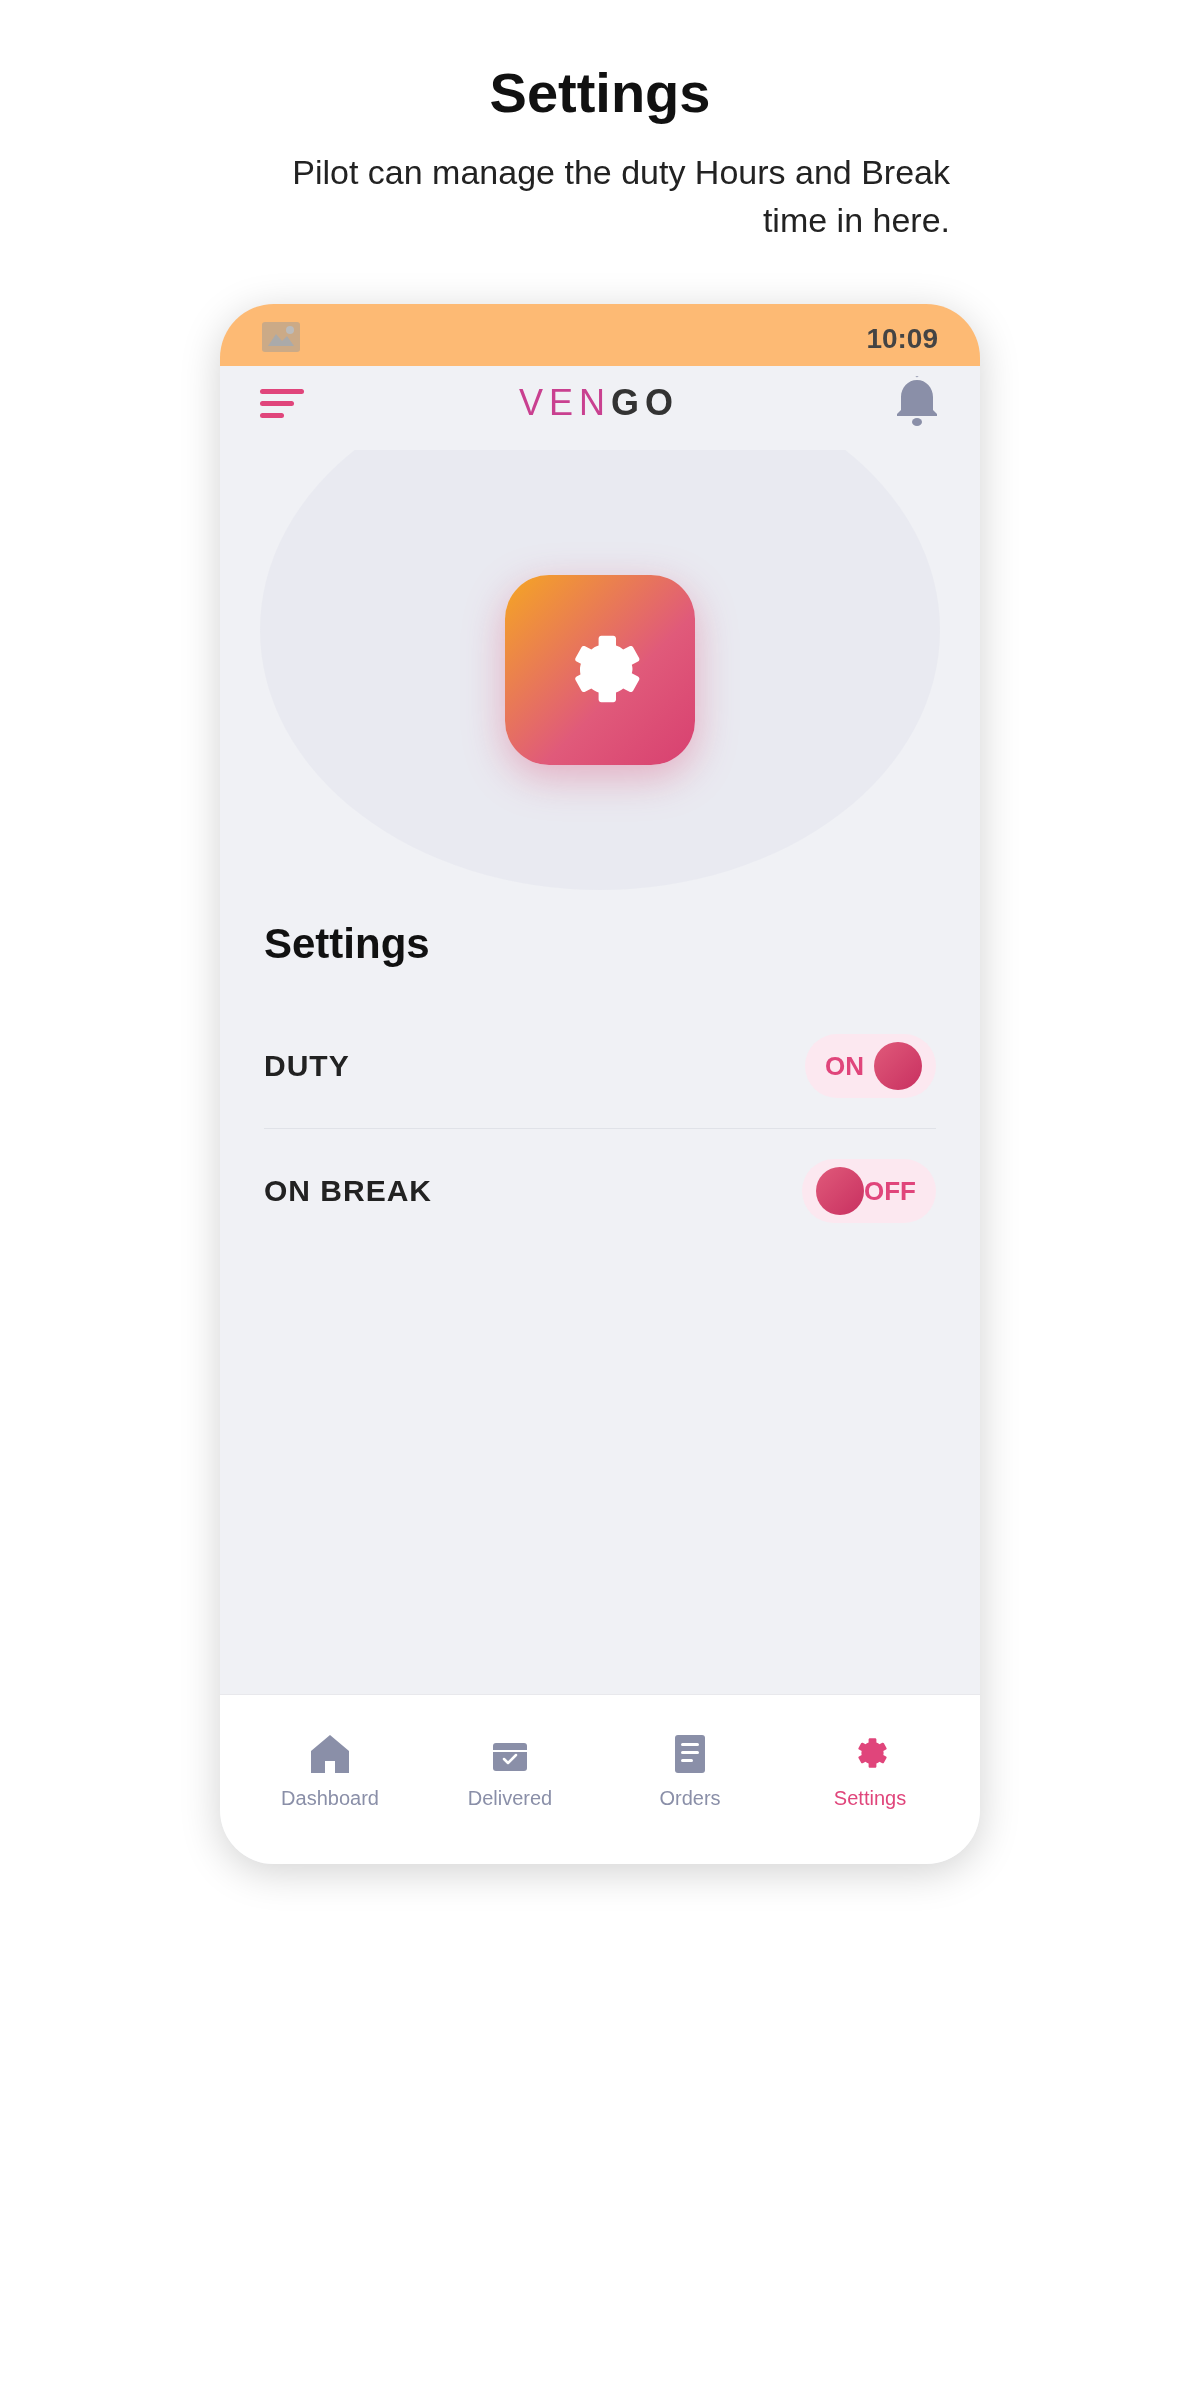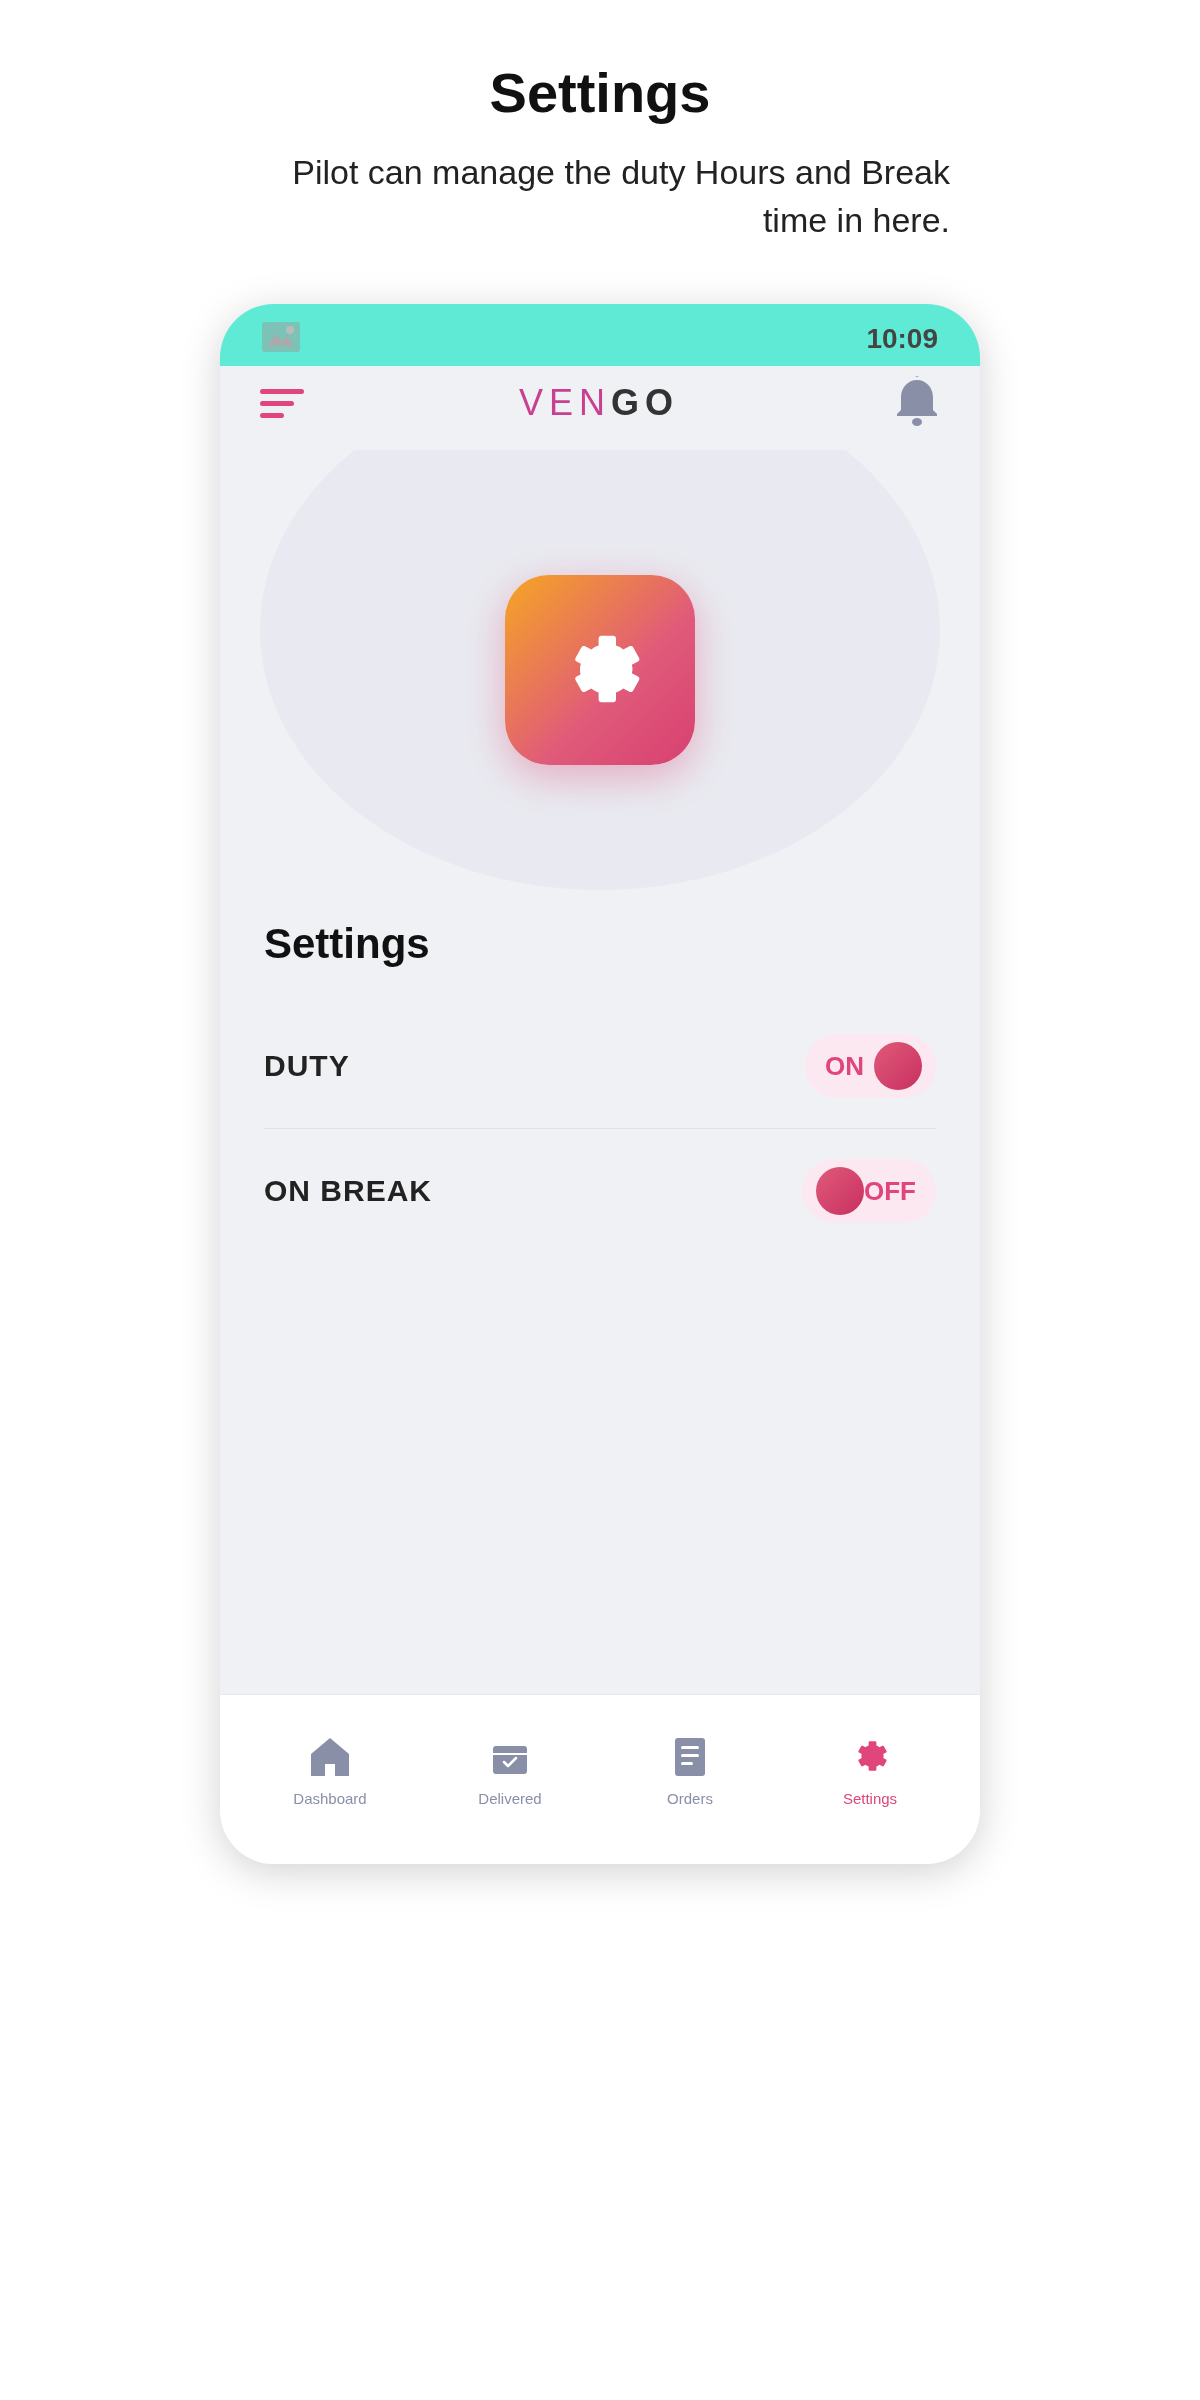--- a/index.html
+++ b/index.html
@@ -51,21 +51,21 @@
       flex-direction: column;
       position: relative;
     }
 
     
     .status-bar {
       display: flex;
       justify-content: space-between;
       align-items: center;
       padding: 18px 42px 10px;
-      background: #5eead4;
+      background: #fdba74;
     }
 
     .status-icon {
       width: 38px;
       height: 30px;
     }
 
     .status-time {
       font-size: 28px;
       font-weight: 600;
@@ -254,21 +254,21 @@
       cursor: pointer;
       flex: 1;
     }
 
     .nav-icon {
       width: 50px;
       height: 50px;
     }
 
     .nav-label {
-      font-size: 15px;
+      font-size: 20px;
       color: #8a8fa8;
     }
 
     .nav-label.active {
       color: #e0457b;
     }
   </style>
 </head>
 <body>
 

